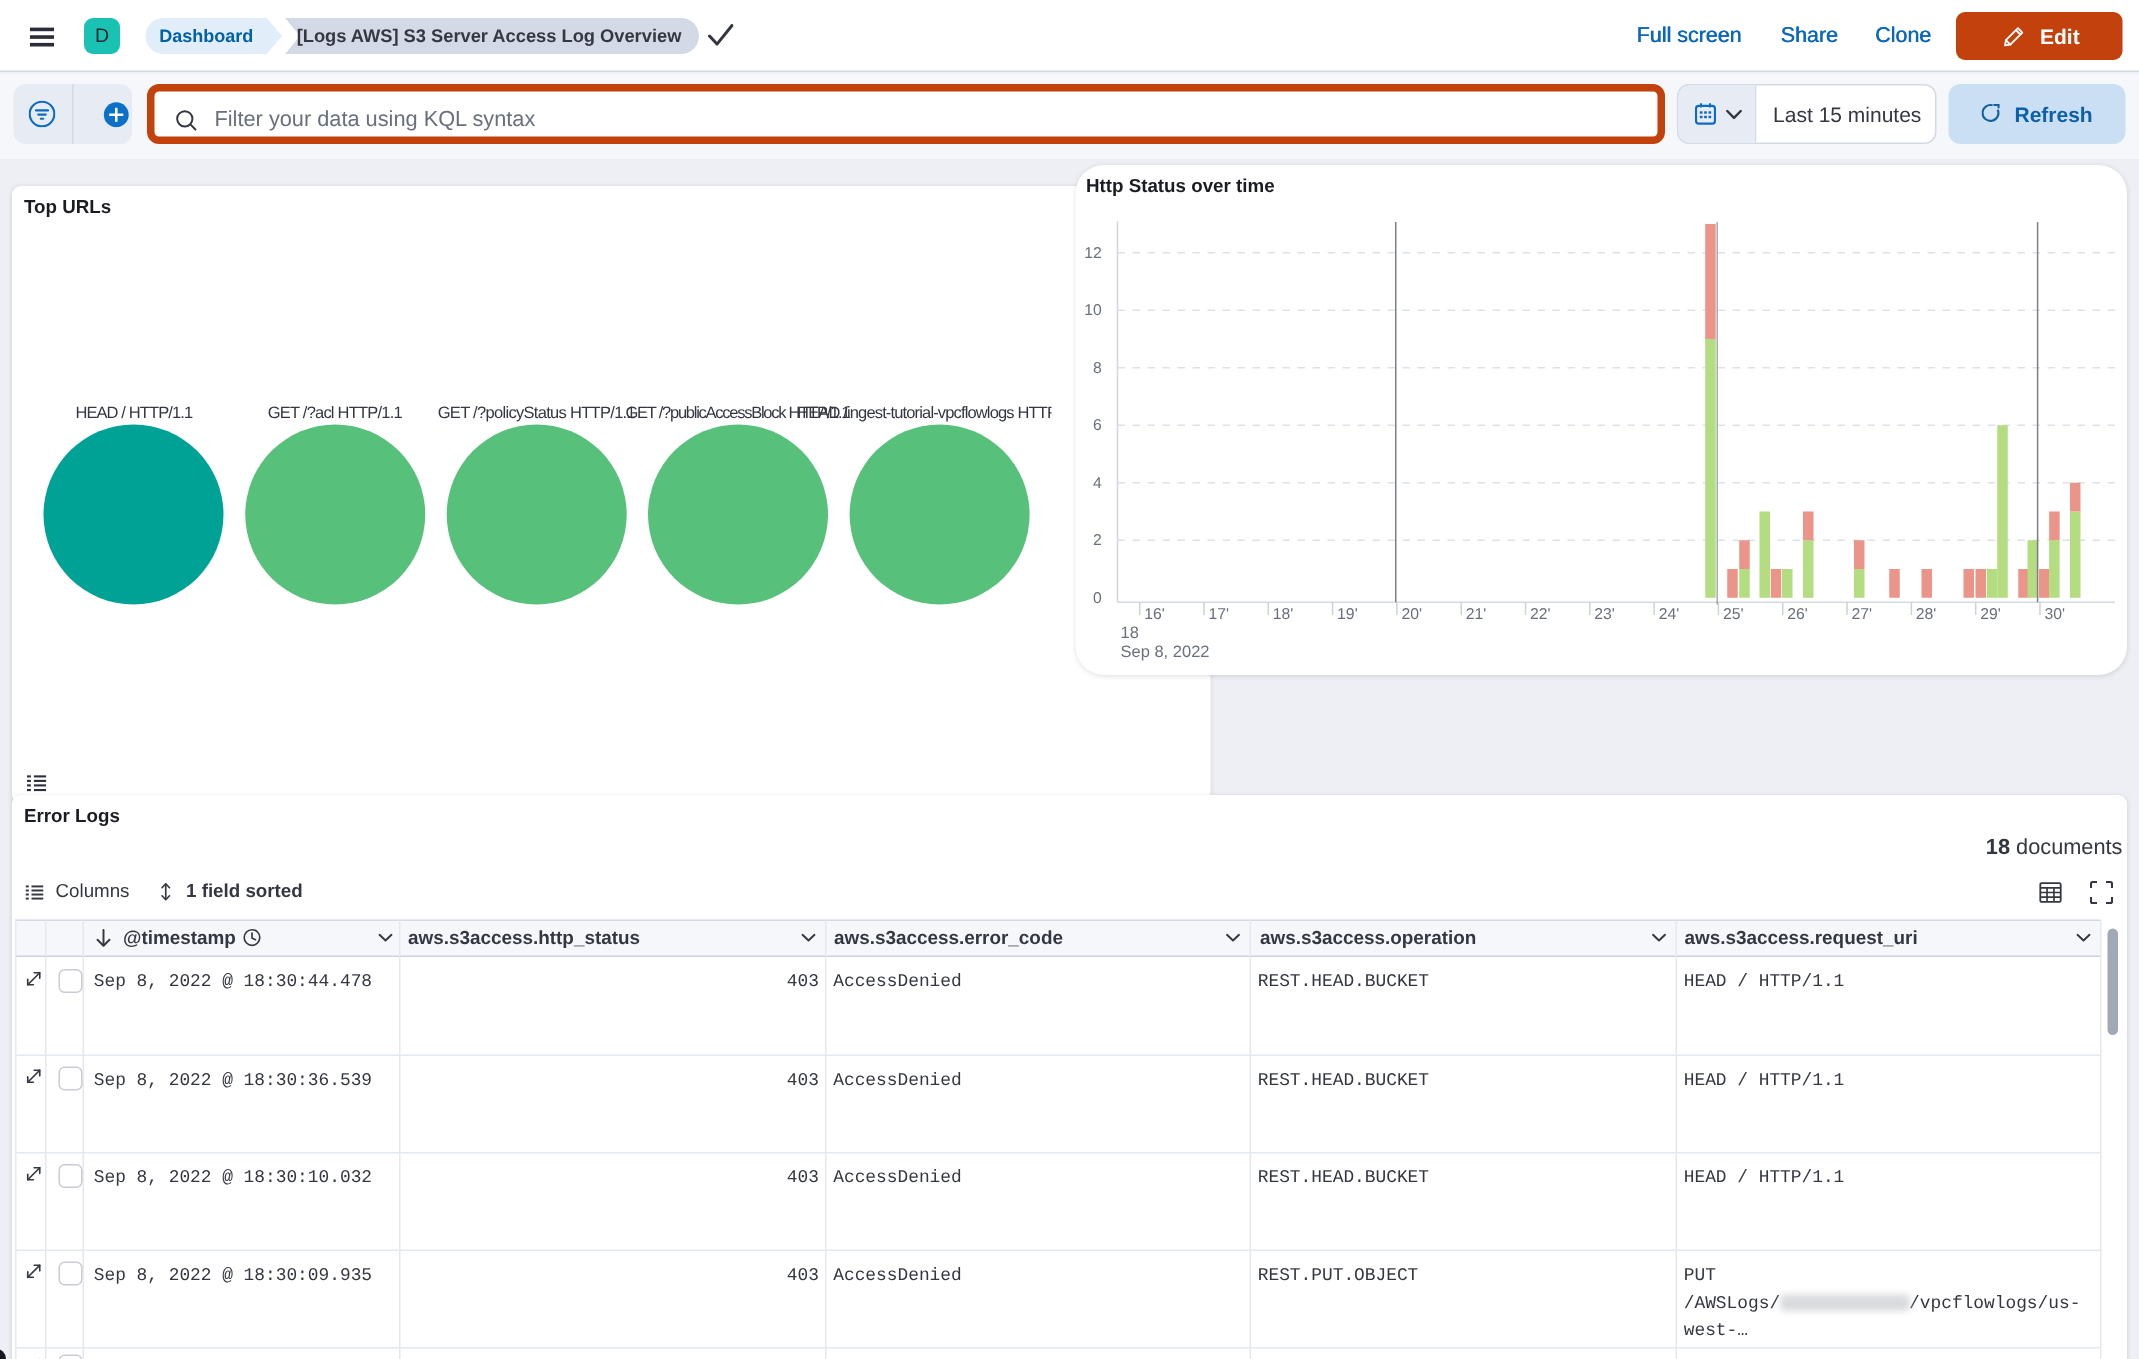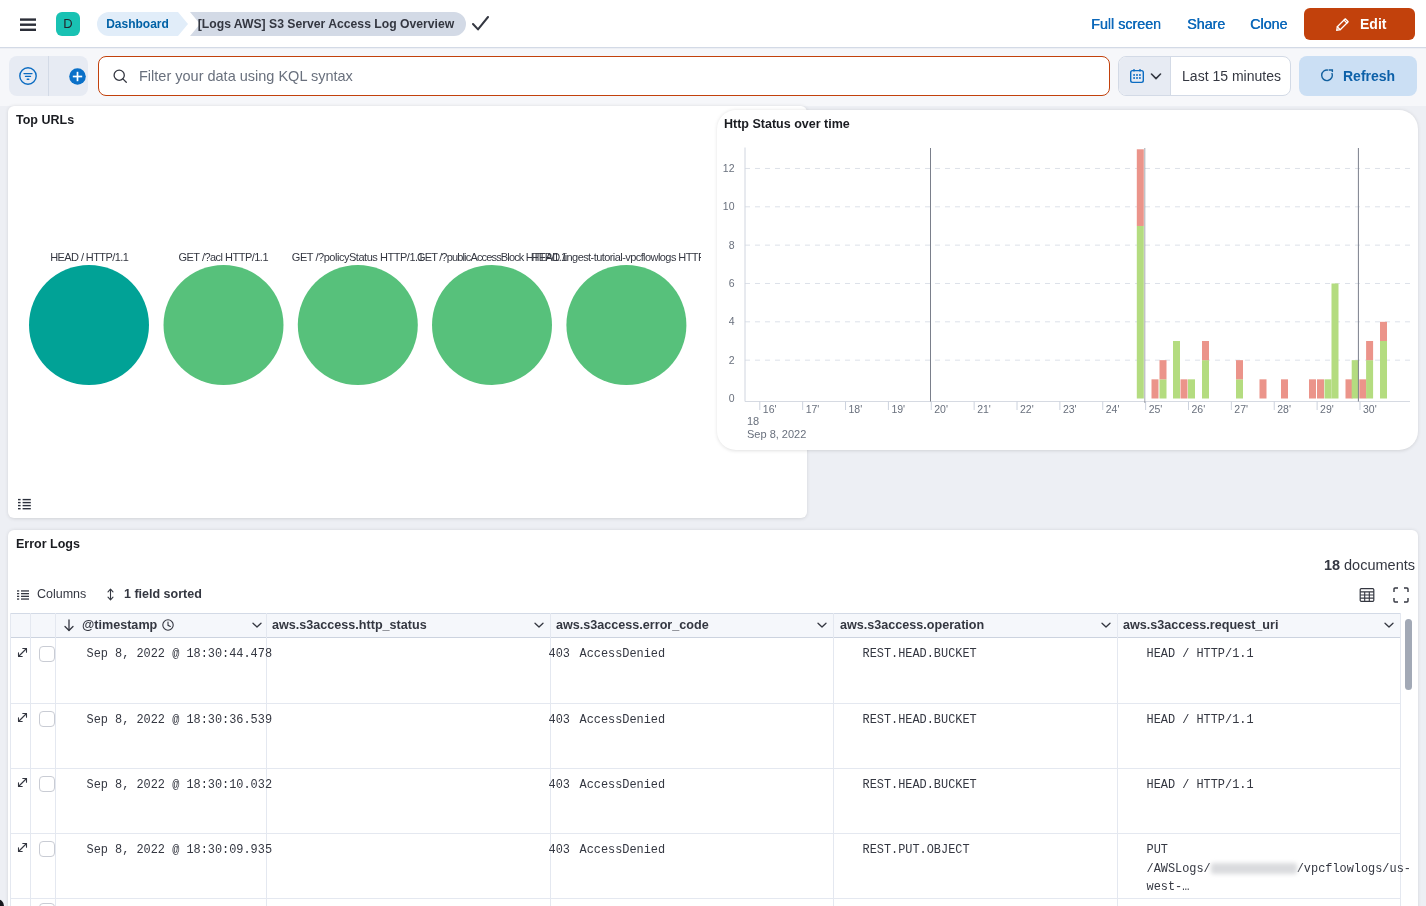--- a/index.html
+++ b/index.html
@@ -3,21 +3,21 @@
 <meta charset="utf-8">
 <style>
   * { margin:0; padding:0; box-sizing:border-box; }
   html,body { width:1426px; height:906px; overflow:hidden; }
   body { font-family:"Liberation Sans", sans-serif; background:#edeff4; position:relative; }
   .abs { position:absolute; }
   .panel { position:absolute; background:#fff; border-radius:6px; box-shadow:0 0.9px 4px -1px rgba(0,0,0,0.18); }
   .ptitle { font-size:12.5px; font-weight:bold; color:#1a1c21; }
   svg { display:block; }
   .hdr { font-size:12.6px; font-weight:bold; color:#343741; white-space:nowrap; }
-  .mono { font-family:"Liberation Mono", monospace; font-size:11.9px; color:#343741; white-space:nowrap; line-height:18.8px;margin-left:24px; }
+  .mono { font-family:"Liberation Mono", monospace; font-size:11.9px; color:#343741; white-space:nowrap; line-height:18.8px; }
   .chev { width:10px; height:7px; }
   .vline { position:absolute; top:0; bottom:0; width:1px; background:#e4e8f0; }
   .rline { position:absolute; left:0; width:1390px; height:1px; background:#e4e8f0; }
   .cbx { width:16px; height:16px; background:#fff; border:1px solid #c9ccd4; border-radius:4px; }
   .exp { width:13px; height:13px; }
 </style>
 </head>
 <body>
 
 <div class="abs" style="left:0;top:0;width:1426px;height:48px;background:#fff;border-bottom:1px solid #d3dae6;">
@@ -72,21 +72,21 @@
       <line x1="6.5" y1="9.4" x2="11.5" y2="9.4" stroke="#0b6cc2" stroke-width="1.4" stroke-linecap="round"></line>
       <line x1="8.2" y1="12.2" x2="9.8" y2="12.2" stroke="#0b6cc2" stroke-width="1.4" stroke-linecap="round"></line>
     </svg>
     <svg class="abs" style="left:60px;top:11.5px;" width="17" height="17" viewBox="0 0 17 17">
       <circle cx="8.5" cy="8.5" r="8.3" fill="#0a70c8"></circle>
       <line x1="3.8" y1="8.5" x2="13.2" y2="8.5" stroke="#fff" stroke-width="1.7"></line>
       <line x1="8.5" y1="3.8" x2="8.5" y2="13.2" stroke="#fff" stroke-width="1.7"></line>
     </svg>
   </div>
 
-  <div class="abs" style="left:98px;top:7px;width:1012px;height:40px;background:#fff;border-radius:8px;border:1px solid #c2410c;">
+  <div class="abs" style="left:98px;top:7px;width:1012px;height:40px;background:#fff;border-radius:8px;border:5px solid #c2410c;">
     <svg class="abs" style="left:14px;top:12px;" width="15" height="15" viewBox="0 0 15 15">
       <circle cx="6.2" cy="6.2" r="5.1" fill="none" stroke="#343741" stroke-width="1.3"></circle>
       <line x1="9.9" y1="9.9" x2="13.3" y2="13.3" stroke="#343741" stroke-width="1.3" stroke-linecap="round"></line>
     </svg>
     <div class="abs" style="left:40px;top:0;height:38px;line-height:38px;font-size:14.5px;color:#69707d;">Filter your data using KQL syntax</div>
   </div>
 
   <div class="abs" style="left:1118px;top:7px;width:173px;height:40px;background:#fff;border-radius:8px;border:1px solid #d3dae6;">
     <div class="abs" style="left:0;top:0;width:52px;height:38px;background:#e7ebf3;border-right:1px solid #d3dae6;border-radius:7px 0 0 7px;">
       <svg class="abs" style="left:10px;top:11px;" width="16" height="16" viewBox="0 0 16 16">
@@ -111,21 +111,21 @@
 
   <div class="abs" style="left:1299px;top:7px;width:118px;height:40px;background:#cbdff4;border-radius:8px;">
     <svg class="abs" style="left:22px;top:13px;" width="13" height="13" viewBox="0 0 13 13">
       <path d="M 7.37 1.18 A 5.3 5.3 0 1 0 10.8 4.06" fill="none" stroke="#13619f" stroke-width="1.4"></path>
       <polyline points="7.9,0.95 11.35,0.95 11.35,3.1" fill="none" stroke="#13619f" stroke-width="1.4"></polyline>
     </svg>
     <div class="abs" style="left:44px;top:0;width:62px;height:40px;line-height:40px;font-size:14px;font-weight:600;color:#0c60a8;">Refresh</div>
   </div>
 </div>
 
-<div class="panel" style="left:8px;top:106px;width:799px;height:412px;overflow:hidden;">
+<div class="panel" style="left:8px;top:124px;width:799px;height:412px;overflow:hidden;">
   <div class="abs ptitle" style="left:8px;top:7px;">Top URLs</div>
   <svg class="abs" style="left:0;top:0;" width="693" height="412" viewBox="0 0 693 412">
     <g font-family="Liberation Sans, sans-serif" font-size="11px" fill="#343741" text-anchor="middle" lengthAdjust="spacingAndGlyphs">
       <text x="81.5" y="154.8" textLength="78.5">HEAD / HTTP/1.1</text>
       <text x="215.5" y="154.8" textLength="90">GET /?acl HTTP/1.1</text>
       <text x="349.8" y="154.8" textLength="132">GET /?policyStatus HTTP/1.1</text>
       <text x="484" y="154.8" textLength="150">GET /?publicAccessBlock HTTP/1.1</text>
       <text x="618.4" y="154.8" textLength="190">HEAD /ingest-tutorial-vpcflowlogs HTTP/1.1</text>
     </g>
     <circle cx="81" cy="219" r="60" fill="#01a296"></circle>

